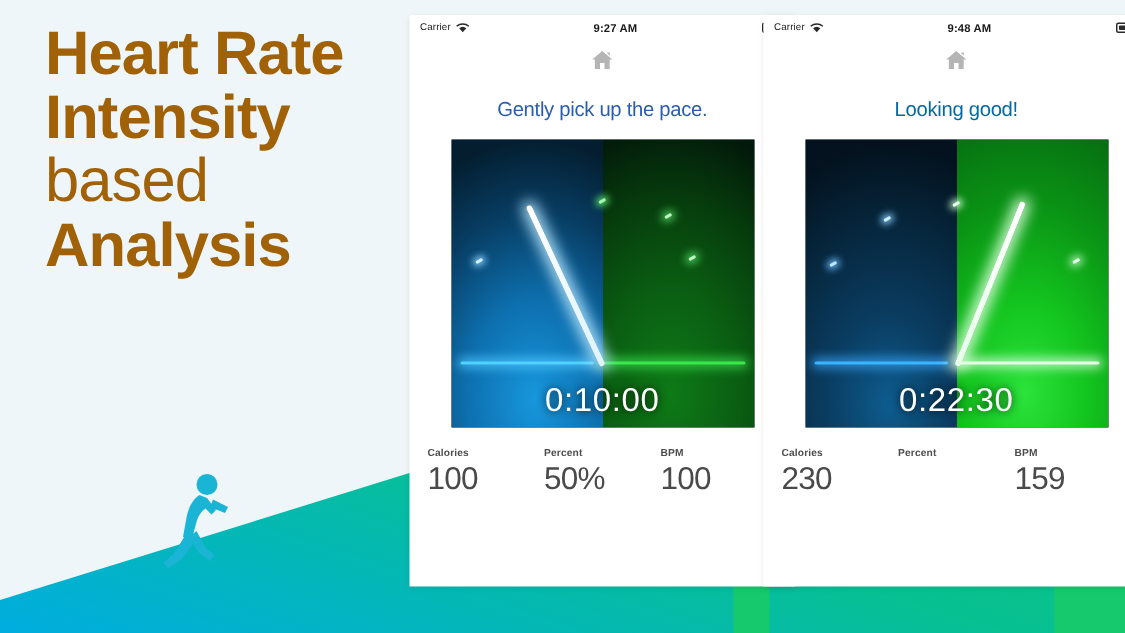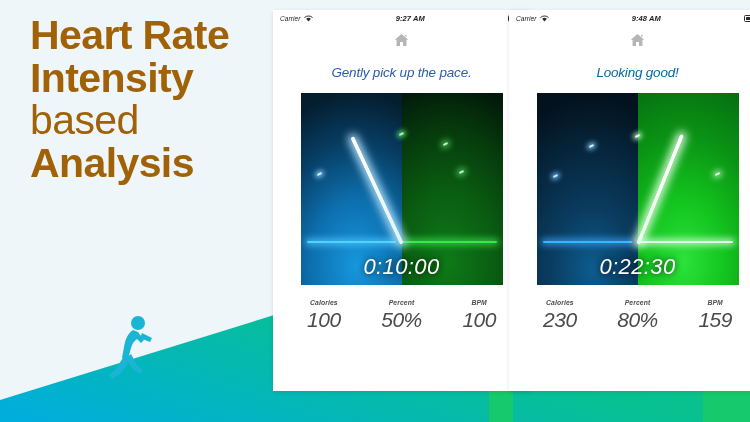--- a/index.html
+++ b/index.html
@@ -31,21 +31,20 @@
   .runner {
     position:absolute; left:100px; top:312px; width:58px; height:72px;
   }
 
   
   .phone {
     position:absolute; top:10px; width:257px; height:381px;
     background:#ffffff;
     box-shadow:0 1px 4px rgba(0,0,0,0.10);
     overflow:hidden;
-    font-style:italic;
   }
   .phone.p1 { left:273px; }
   .phone.p2 { left:509px; }
 
   
   .statusbar {
     height:17px; display:flex; align-items:center;
     padding:0 7px; font-size:7px; color:#1a1a1a; font-weight:bold;
   }
   .sb-left { display:flex; align-items:center; gap:3px; flex:0 0 auto; }
@@ -102,21 +101,21 @@
   .timer {
     position:absolute; left:0; right:0; bottom:5px; text-align:center;
     color:#fff; font-size:22px; letter-spacing:0.4px;
     text-shadow:0 0 6px rgba(0,0,0,0.85);
   }
 
   
   .stats {
     display:flex; margin-top:14px; padding:0 12px;
   }
-  .stat { flex:1; text-align:center; }
+  .stat { flex:1; }
   .stat-label {
     font-size:6.8px; color:#4d4d4d; font-weight:bold;
     letter-spacing:0.1px; margin-bottom:2px;
   }
   .stat-value { font-size:21px; color:#4a4a4a; letter-spacing:-0.5px; }
 </style>
 </head>
 <body>
 
 <svg class="bg-band" viewBox="0 0 750 422" preserveAspectRatio="none">
@@ -259,20 +258,19 @@
     <div class="timer">0:22:30</div>
   </div>
 
   <div class="stats">
     <div class="stat">
       <div class="stat-label">Calories</div>
       <div class="stat-value">230</div>
     </div>
     <div class="stat">
       <div class="stat-label">Percent</div>
-      <div class="stat-value">80%</div>
     </div>
     <div class="stat">
       <div class="stat-label">BPM</div>
       <div class="stat-value">159</div>
     </div>
   </div>
 </div>
 
 </body></html>

